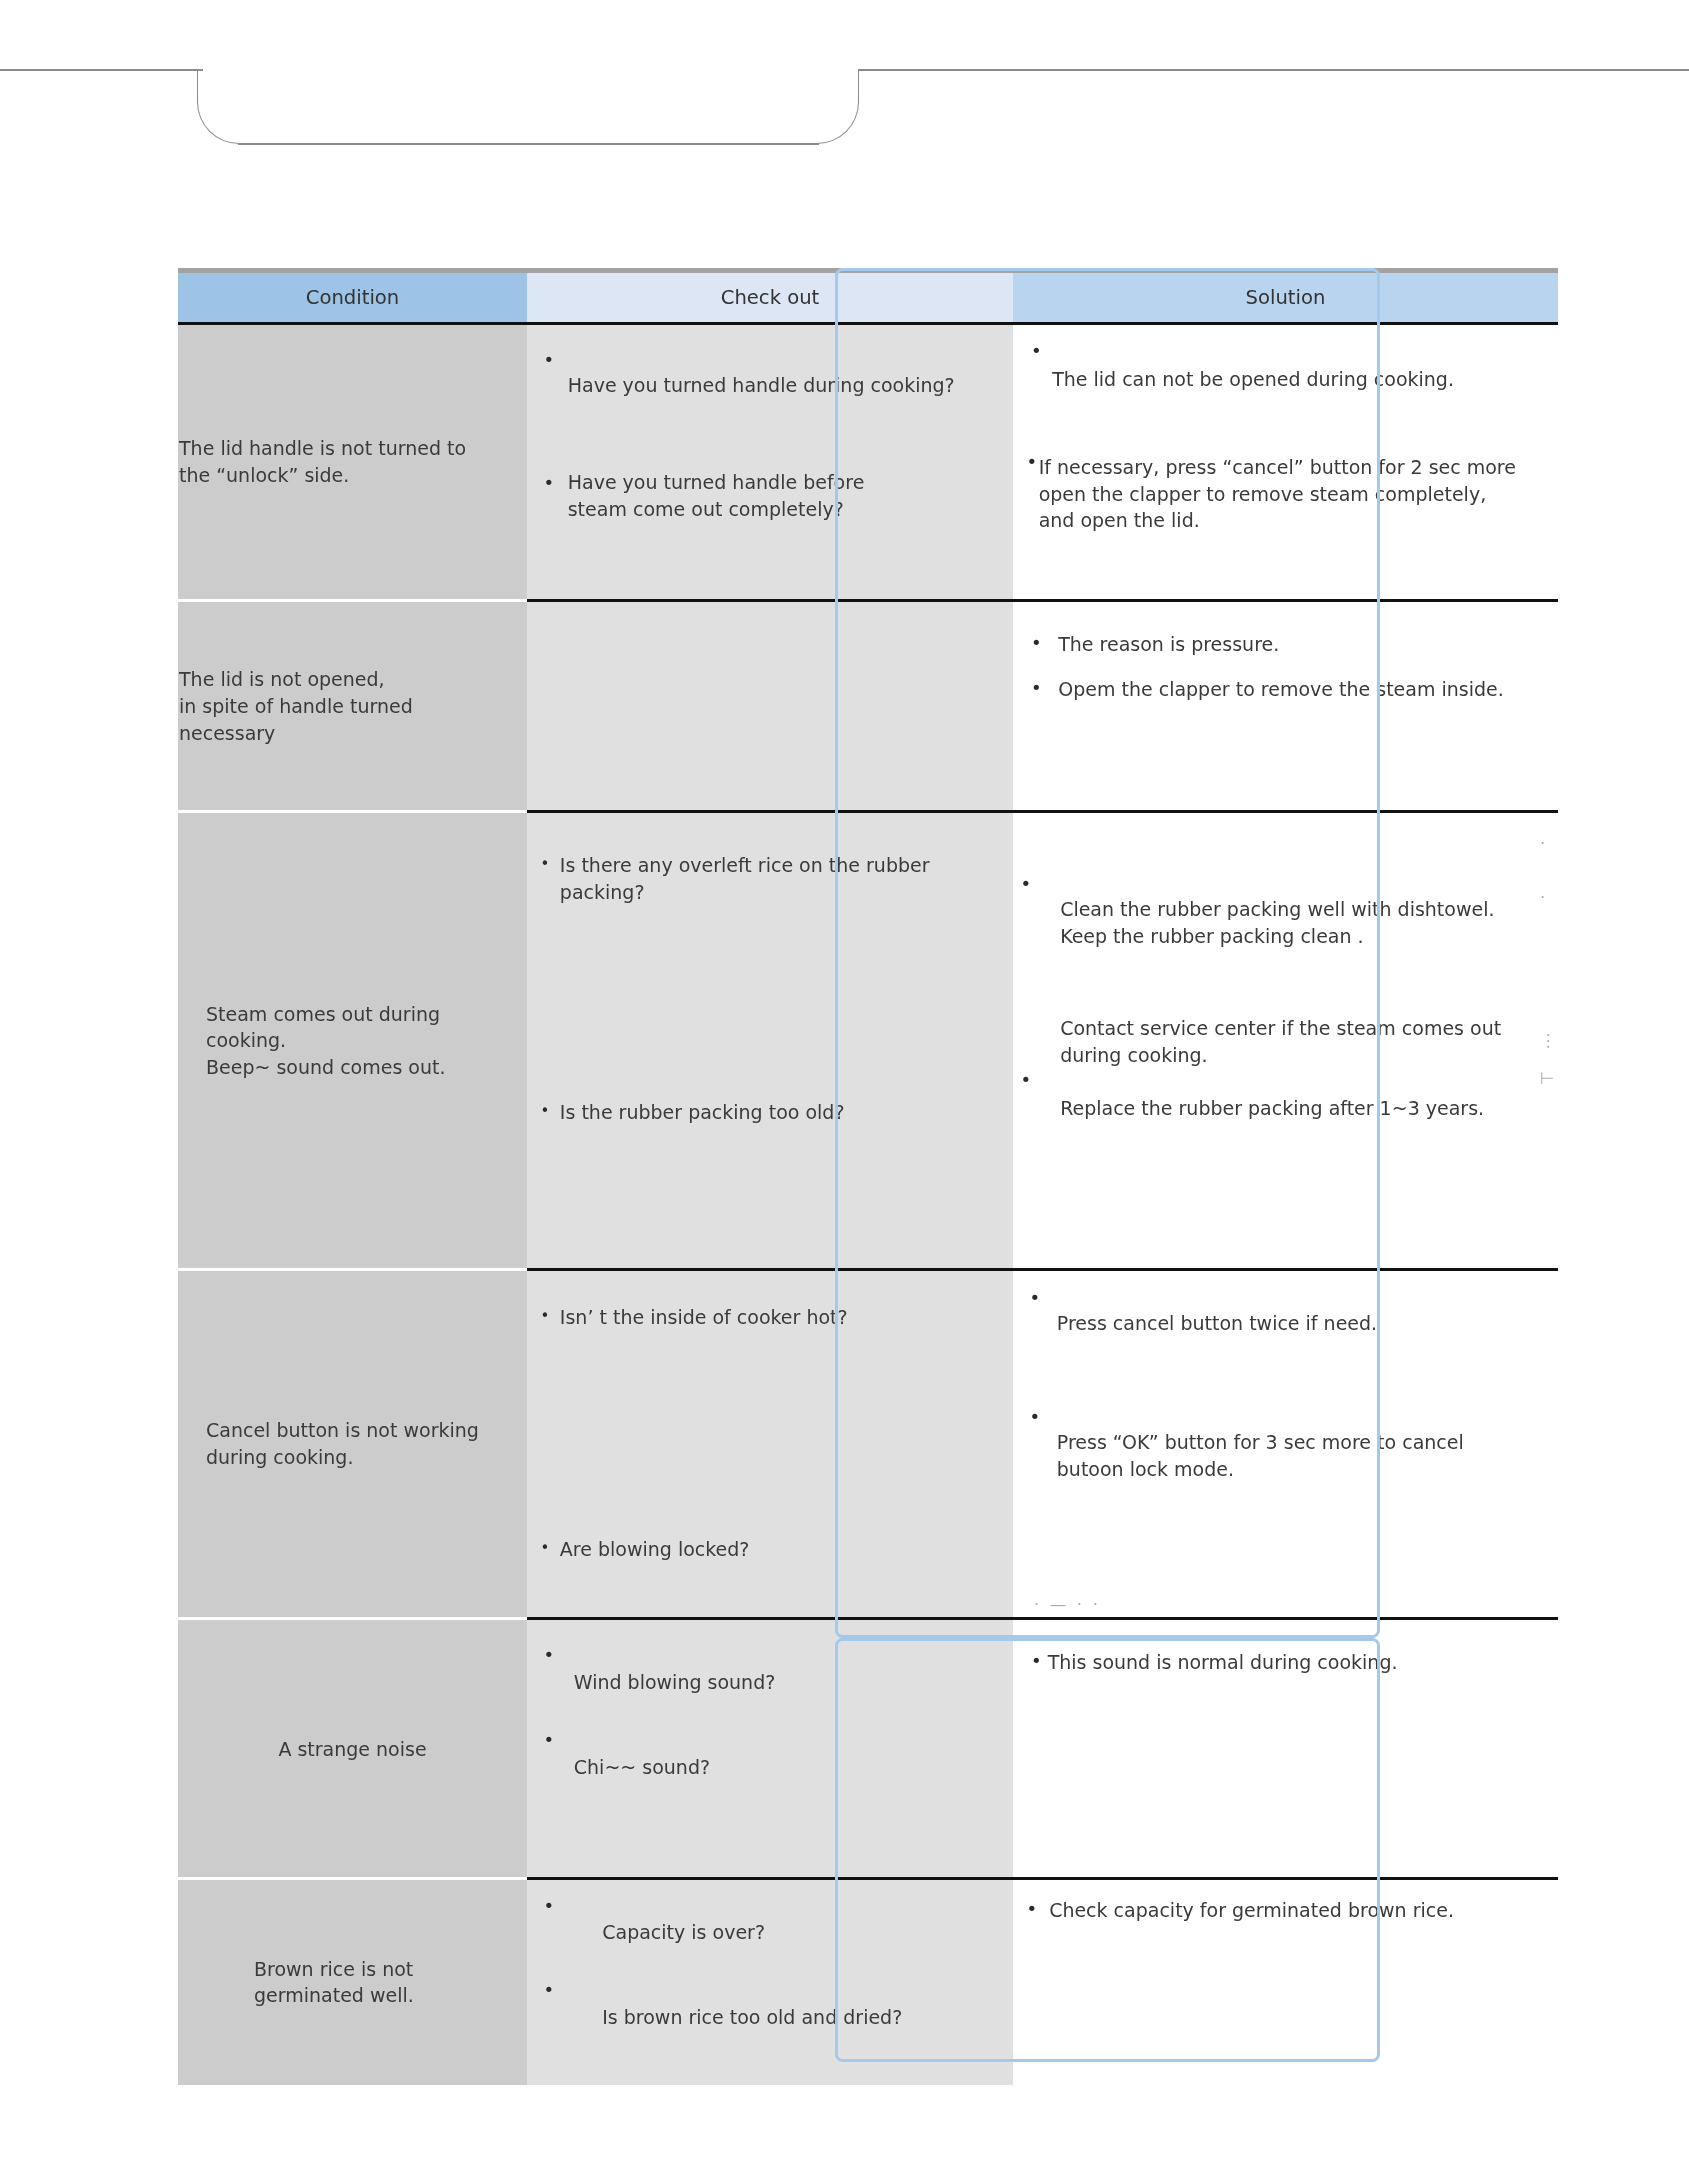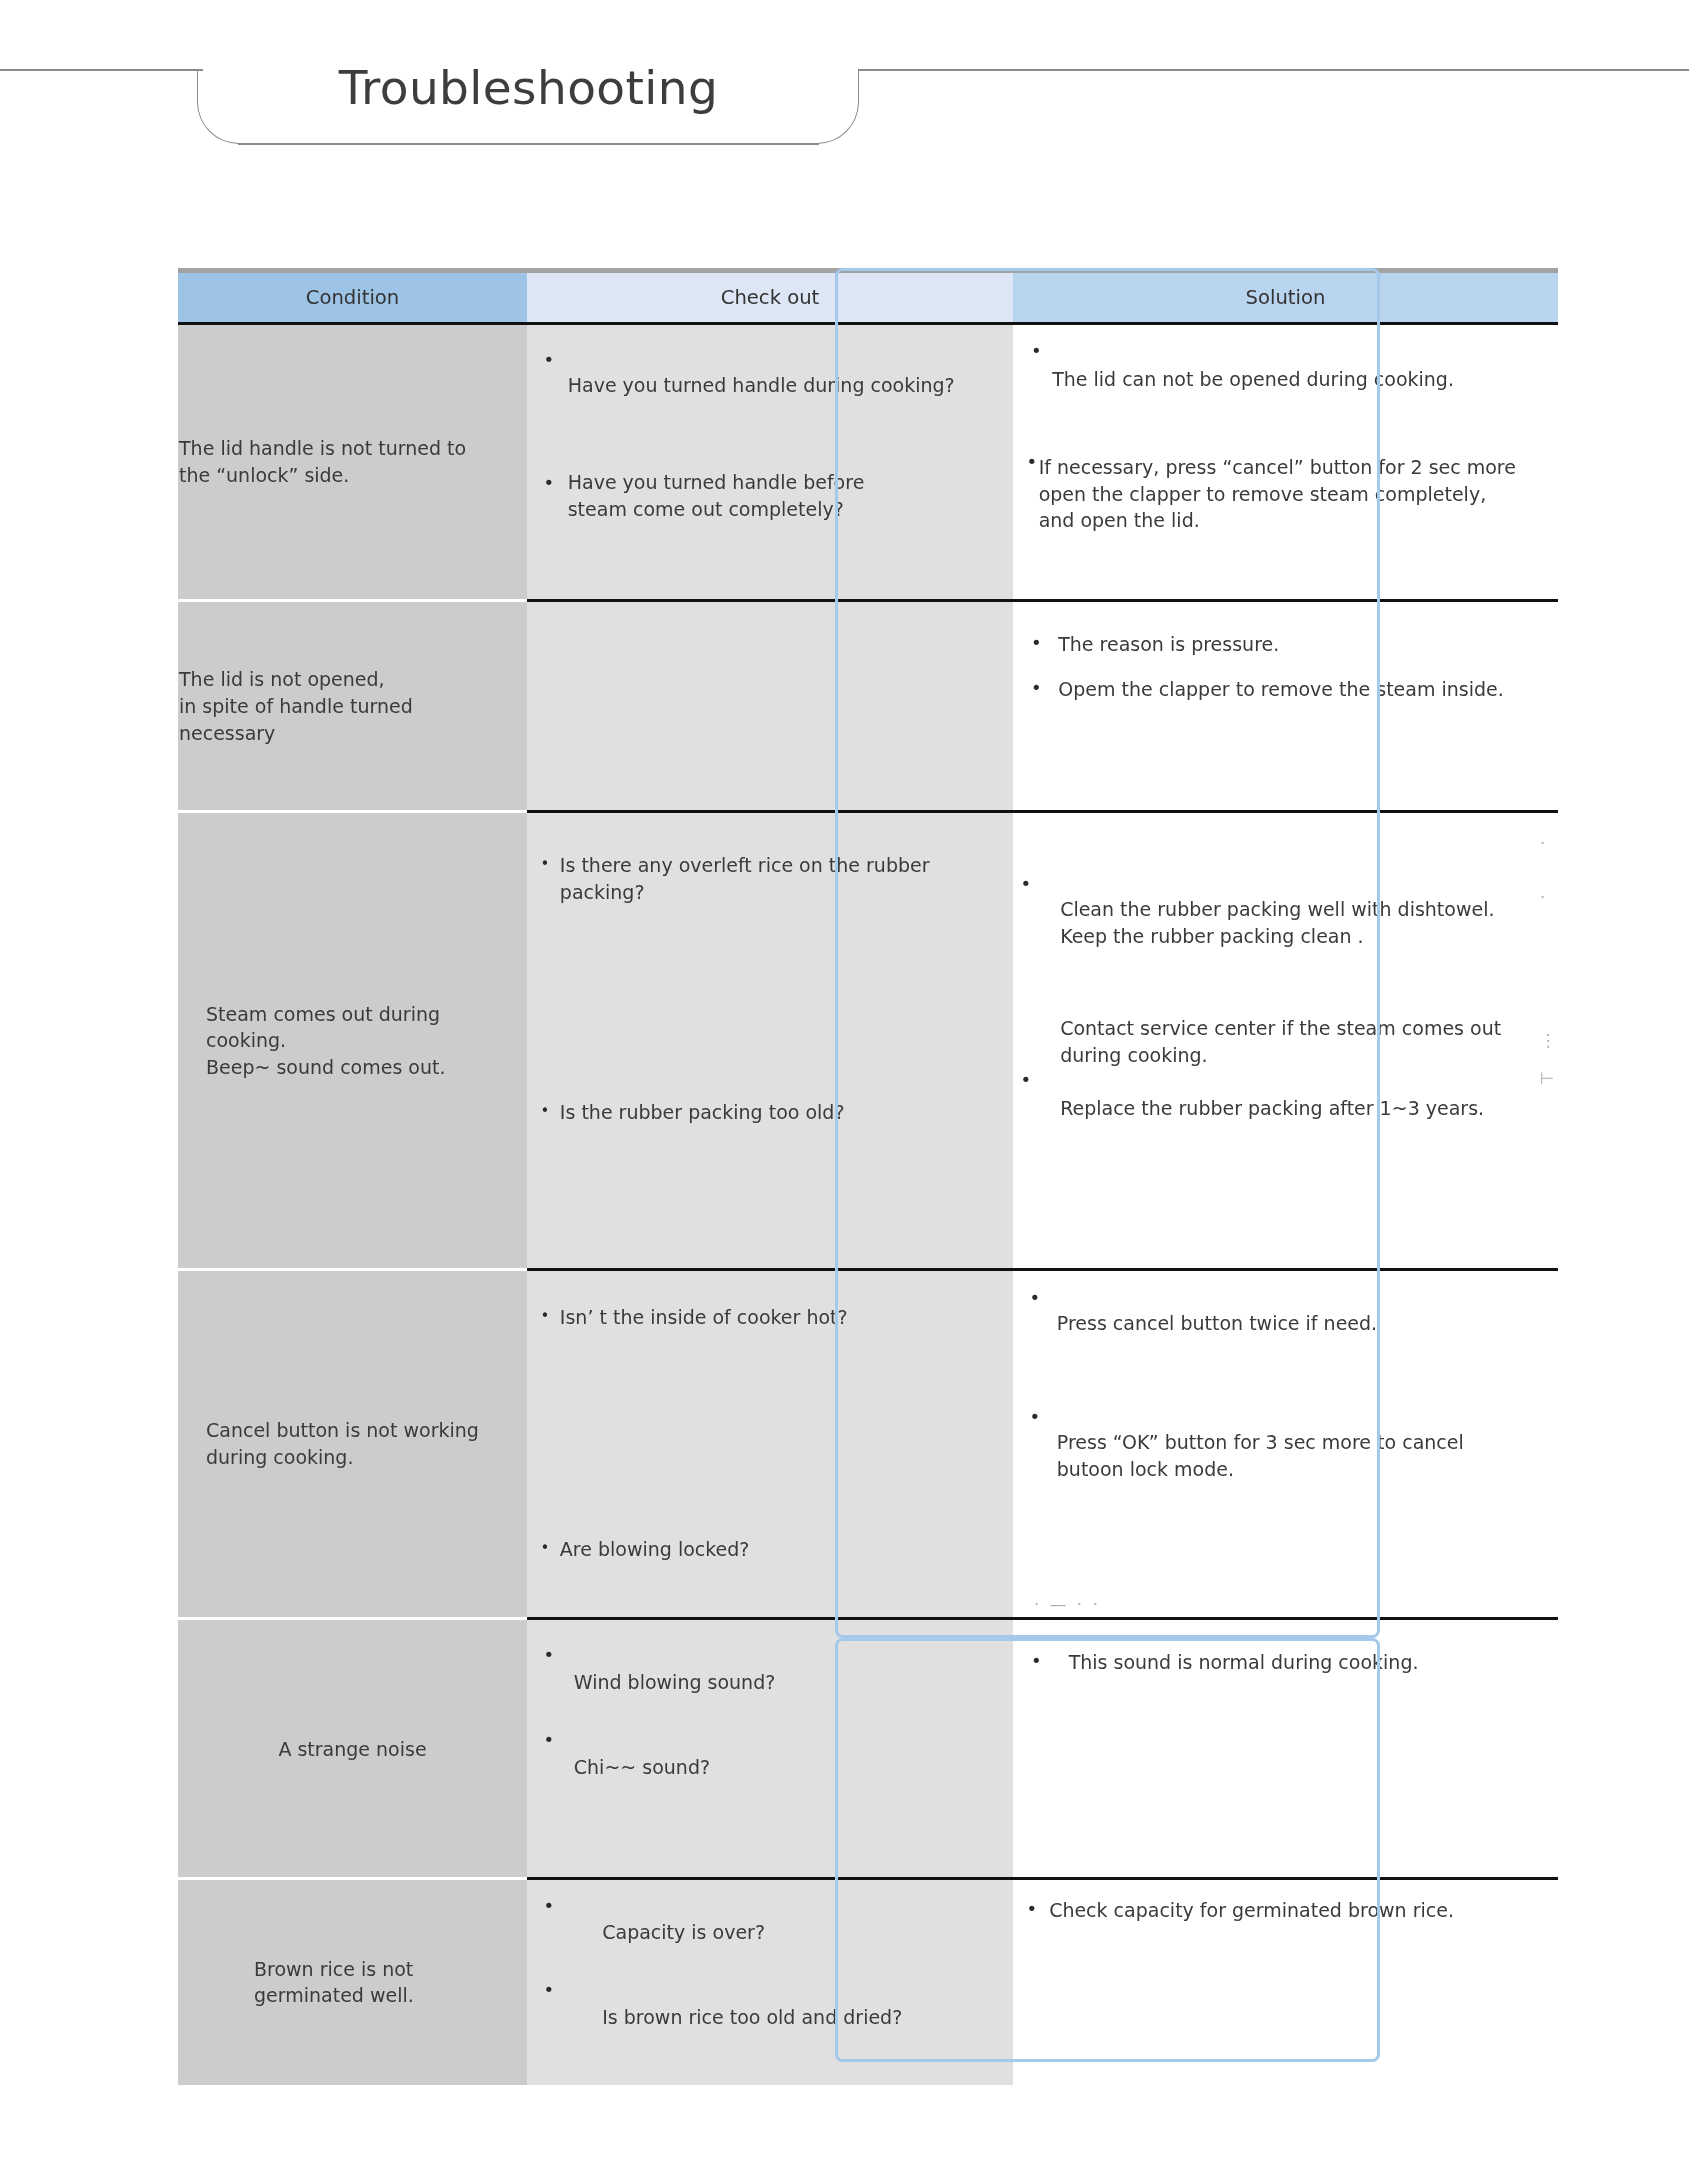--- a/index.html
+++ b/index.html
@@ -197,21 +197,20 @@
 </style>
 </head>
 <body>
 
 <div class="page-header">
   <div class="hdr-rule-left"></div>
   <div class="hdr-curve-left"></div>
   <div class="hdr-bottom-line"></div>
   <div class="hdr-curve-right"></div>
   <div class="hdr-rule-right"></div>
-  <div class="page-title">Troubleshooting</div>
 </div>
 
 <div class="ts-table">
 
   <div class="ts-row ts-head">
     <div class="cell col-cond">Condition</div>
     <div class="cell col-check">Check out</div>
     <div class="cell col-sol">Solution</div>
   </div>
 
@@ -338,21 +337,21 @@
         <span class="btxt" style="margin-left:19.6px; margin-top:19.6px;">Wind blowing sound?</span>
       </div>
       <div class="blk" style="left:16.6px; top:114px; width:462px;">
         <span class="bullet" style="margin-top:-3px;">•</span>
         <span class="btxt" style="margin-left:19.6px; margin-top:19.6px;">Chi~~ sound?</span>
       </div>
     </div>
     <div class="cell col-sol">
       <div class="blk" style="left:18px; top:29px; width:527px;">
         <span class="bullet" style="margin-top:3px;">•</span>
-        <span class="btxt" style="margin-left:27px;">This sound is normal during cooking.</span>
+        <span class="btxt" style="margin-left:6px;">This sound is normal during cooking.</span>
       </div>
     </div>
   </div>
 
   <div class="ts-row ts-body-row" style="height:208px;">
     <div class="cell col-cond">
       <div class="cond-text cond-indent2">Brown rice is not
 germinated well.</div>
     </div>
     <div class="cell col-check">

